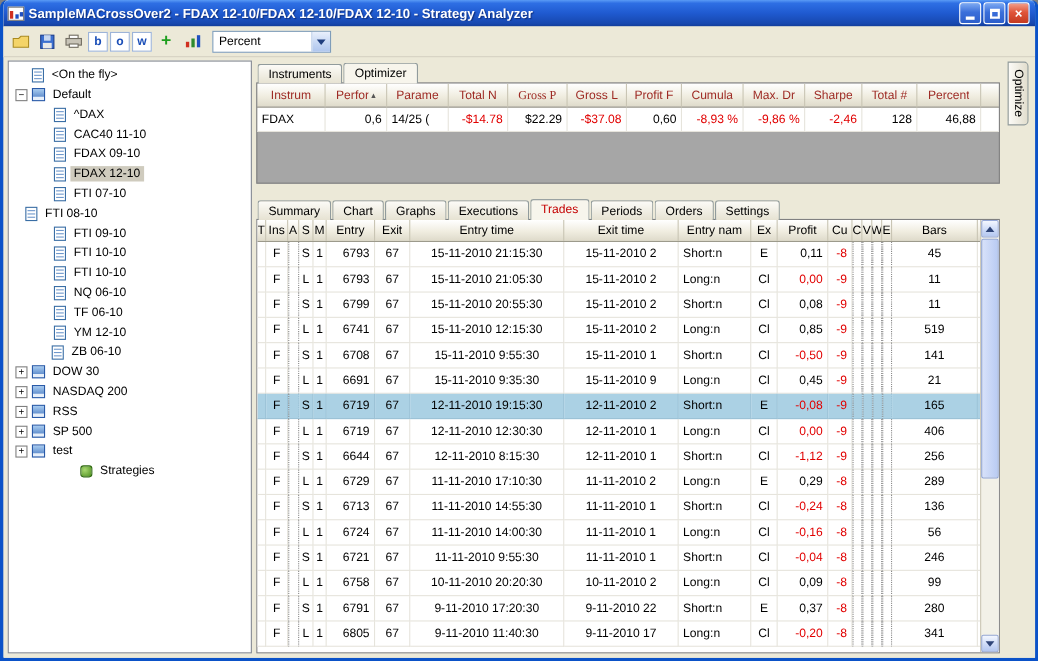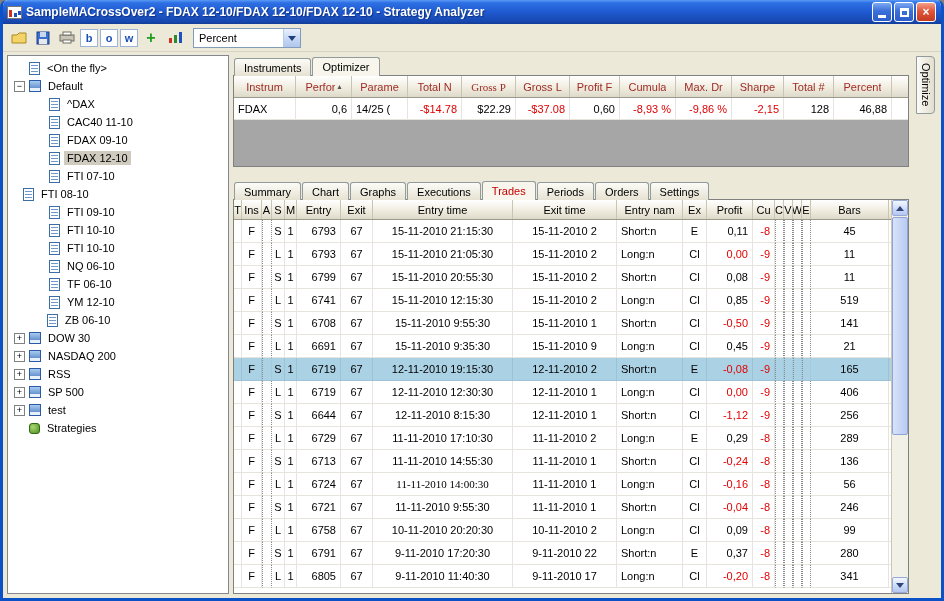--- a/index.html
+++ b/index.html
@@ -242,21 +242,21 @@
         <div class="tree-row" style="padding-left: 6px;">
           <div class="expander">+</div>
           <div class="ticon icon-book"></div>
           <div class="tlabel">SP 500</div>
         </div>
         <div class="tree-row" style="padding-left: 6px;">
           <div class="expander">+</div>
           <div class="ticon icon-book"></div>
           <div class="tlabel">test</div>
         </div>
-        <div class="tree-row" style="padding-left: 6px;">
+        <div class="tree-row" style="padding-left: 6px; margin-left: 44px;">
           <div class="expander-spacer"></div>
           <div class="ticon icon-gear"></div>
           <div class="tlabel">Strategies</div>
         </div>
       </div>
 
     <div class="rightpanel">
       <div class="vtab">Optimize</div>
 
       <div class="tabstrip" id="topTabs">
@@ -308,21 +308,21 @@
         <div class="grow" id="optRow">
             <div class="gc al" style="width: 62px;">FDAX</div>
             <div class="gc ar" style="width: 56px;">0,6</div>
             <div class="gc al" style="width: 56px;">14/25 (</div>
             <div class="gc ar red" style="width: 54px;">-$14.78</div>
             <div class="gc ar" style="width: 54px;">$22.29</div>
             <div class="gc ar red" style="width: 54px;">-$37.08</div>
             <div class="gc ar" style="width: 50px;">0,60</div>
             <div class="gc ar red" style="width: 56px;">-8,93 %</div>
             <div class="gc ar red" style="width: 56px;">-9,86 %</div>
-            <div class="gc ar red" style="width: 52px;">-2,15</div>
+            <div class="gc ar red" style="width: 52px;">-2,46</div>
             <div class="gc ar" style="width: 50px;">128</div>
             <div class="gc ar" style="width: 58px;">46,88</div>
             <div class="gc fillw"></div>
           </div>
       </div>
 
       <div class="gap"></div>
 
       <div class="tabstrip" id="bottomTabs">
           <div class="tab">Summary</div>
@@ -590,21 +590,21 @@
               <div class="gc fillw"></div>
             </div>
             <div class="grow trow">
               <div class="gc " style="width: 8px;"></div>
               <div class="gc ac" style="width: 20px;">F</div>
               <div class="gc c-dots " style="width: 10px;"></div>
               <div class="gc ac" style="width: 13px;">L</div>
               <div class="gc ac" style="width: 12px;">1</div>
               <div class="gc ar" style="width: 44px;">6724</div>
               <div class="gc ac" style="width: 32px;">67</div>
-              <div class="gc ac" style="width: 140px; font-family: Liberation Serif, serif;">11-11-2010 14:00:30</div>
+              <div class="gc ac" style="width: 140px;">11-11-2010 14:00:30</div>
               <div class="gc ac" style="width: 104px;">11-11-2010 1</div>
               <div class="gc al" style="width: 66px;">Long:n</div>
               <div class="gc ac" style="width: 24px;">Cl</div>
               <div class="gc ar red" style="width: 46px;">-0,16</div>
               <div class="gc ar red" style="width: 22px;">-8</div>
               <div class="gc c-dots " style="width: 9px;"></div>
               <div class="gc c-dots " style="width: 9px;"></div>
               <div class="gc c-dots " style="width: 9px;"></div>
               <div class="gc c-dots " style="width: 9px;"></div>
               <div class="gc ac" style="width: 78px;">56</div>

